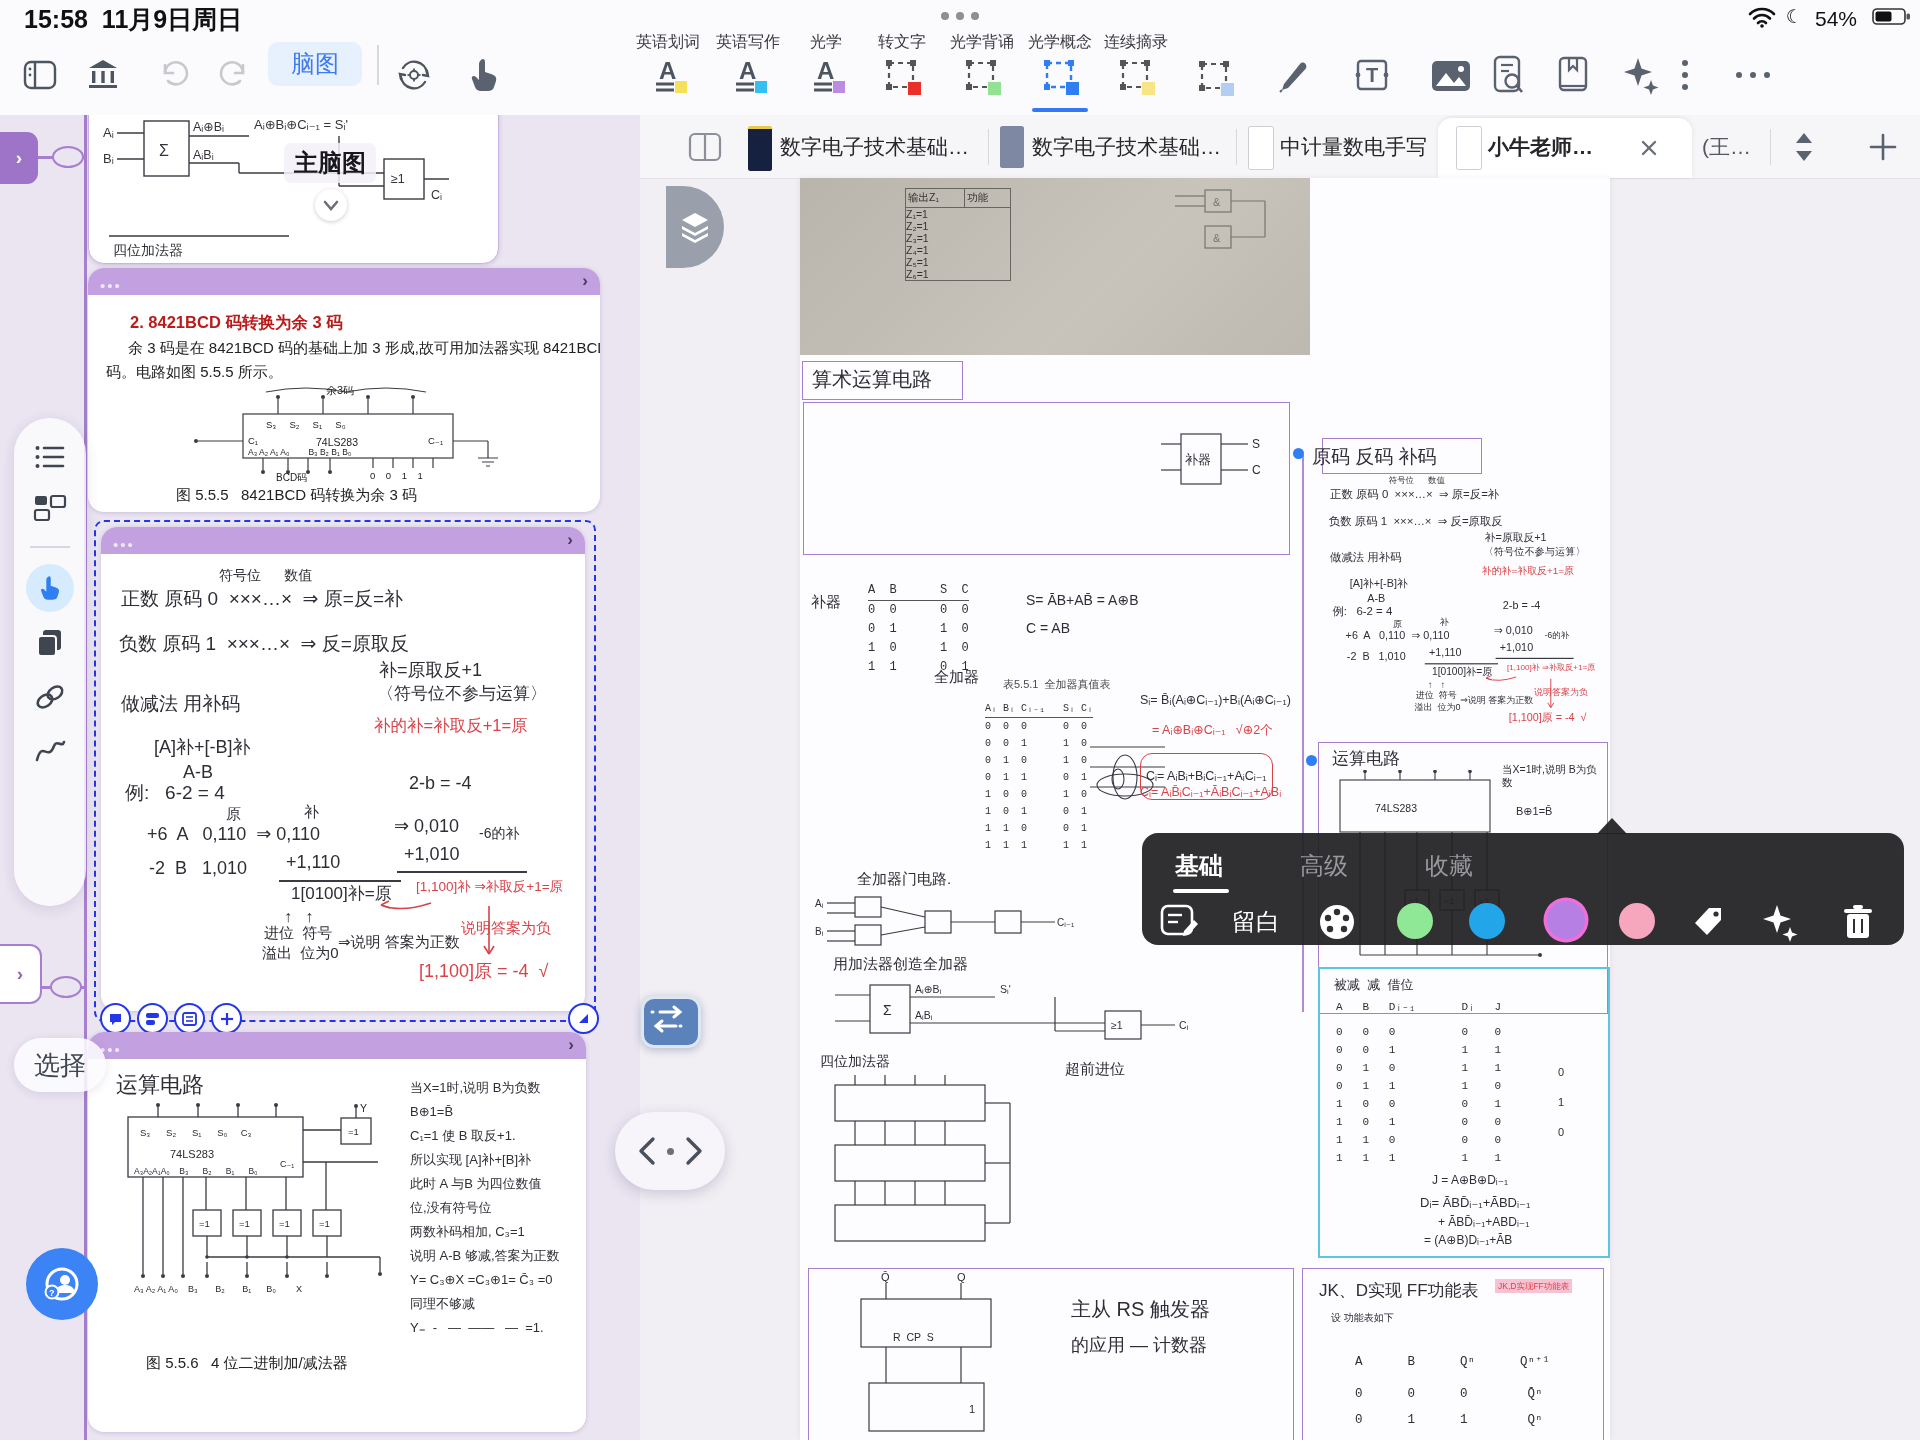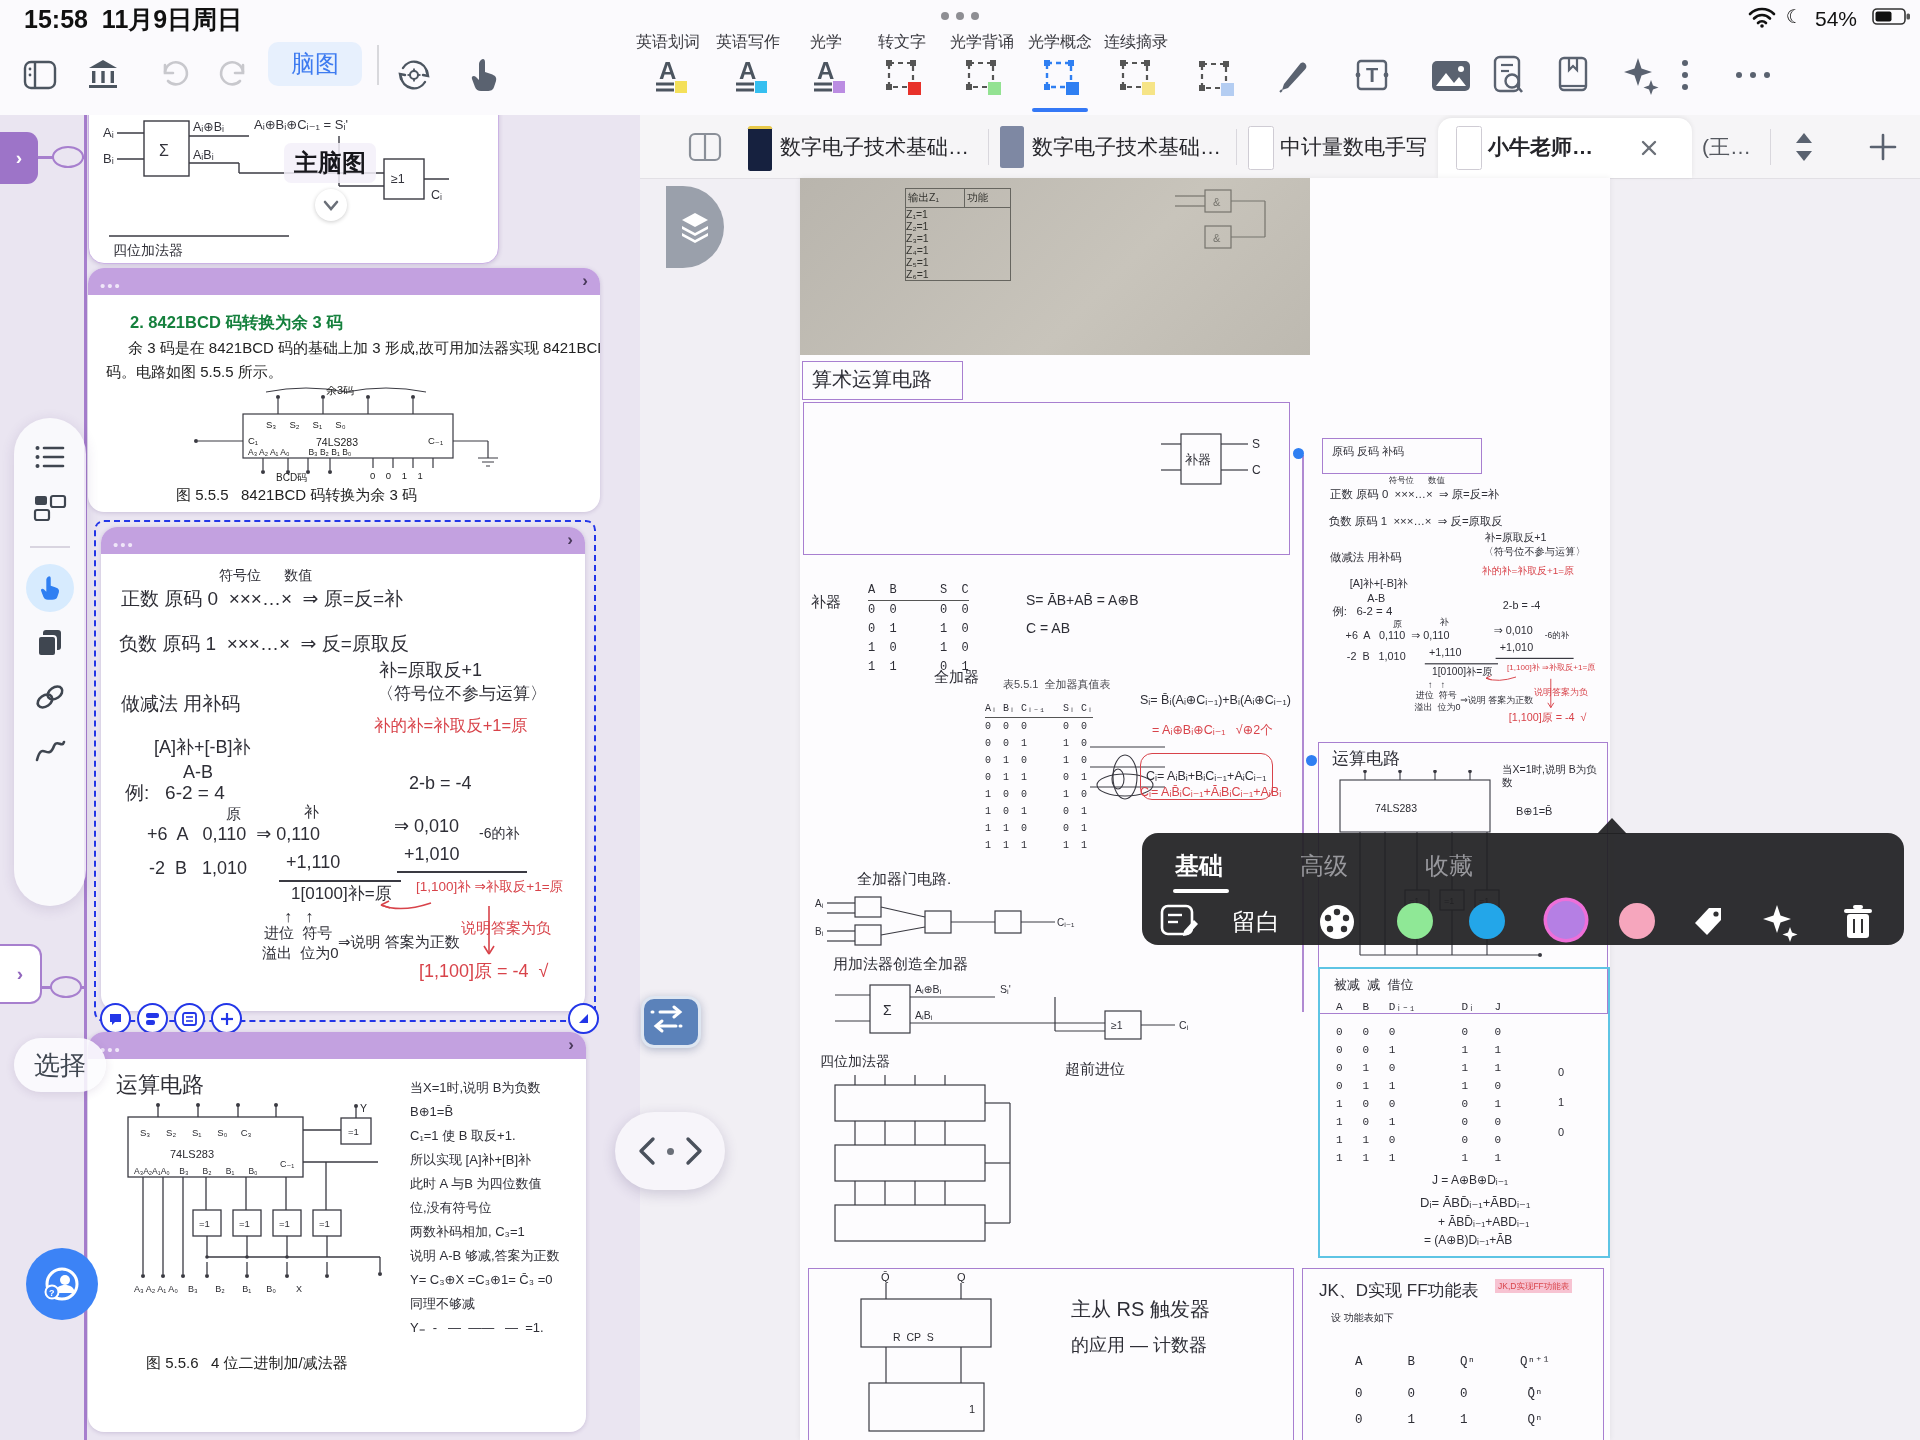--- a/index.html
+++ b/index.html
@@ -256,21 +256,21 @@
     <svg width="32" height="32" viewBox="0 0 32 32">
         <polyline points="10,13 16,20 22,13" stroke="#6a6f78" stroke-width="2.6" fill="none" stroke-linecap="round"></polyline>
       </svg>
   </div>
 
   <div class="card" style="left:88px;top:153px;width:512px;height:244px">
     <div class="chd">
         <span class="dots">•••</span>
         <span class="arr">›</span>
       </div>
-    <div class="t" style="left:42px;top:44px;font-size:16.5px;font-weight:bold;color:#15803d">2. 8421BCD 码转换为余 3 码</div>
+    <div class="t" style="left:42px;top:44px;font-size:16.5px;font-weight:bold;color:#b91c1c">2. 8421BCD 码转换为余 3 码</div>
     <div class="t" style="left:40px;top:71px;font-size:15px;color:#222">余 3 码是在 8421BCD 码的基础上加 3 形成,故可用加法器实现 8421BCD 码转换为余 3</div>
     <div class="t" style="left:18px;top:95px;font-size:15px;color:#222">码。电路如图 5.5.5 所示。</div>
     <svg width="400" height="96" viewBox="0 0 400 96" style="position:absolute;left:60px;top:118px">
       <g stroke="#3a3a42" stroke-width="1.2" fill="none">
         <rect x="95" y="28" width="210" height="44"></rect>
         <line x1="130" y1="28" x2="130" y2="13"></line>
           <line x1="175" y1="28" x2="175" y2="13"></line>
           <line x1="220" y1="28" x2="220" y2="13"></line>
           <line x1="265" y1="28" x2="265" y2="13"></line>
         <path d="M118,6 q40,-8 80,0 M198,6 q40,-8 80,0" stroke-width="1"></path>
@@ -717,21 +717,21 @@
         <line x1="90" y1="106" x2="90" y2="130"></line>
         <line x1="120" y1="106" x2="120" y2="130"></line>
     </g>
   </svg>
 
   <div class="pline" style="left:662px;top:340px;width:2px;height:557px;background:#b08ad2"></div>
   <div class="abs" style="left:653px;top:333px;width:11px;height:11px;border-radius:50%;background:#2f7ff2"></div>
   <div class="abs" style="left:666px;top:640px;width:11px;height:11px;border-radius:50%;background:#2f7ff2"></div>
 
   <div class="bx" style="left:682px;top:323px;width:158px;height:34px"></div>
-  <div class="t hw" style="left:692px;top:330px;font-size:11px">原码 反码 补码</div>
+  <div class="t hw" style="left:672px;top:330px;font-size:19px">原码 反码 补码</div>
   <div class="abs" style="left:678px;top:352px;width:484px;height:458px;transform:scale(.6);transform-origin:0 0">
       <div class="t hw" style="left:118px;top:14px;font-size:14px">符号位      数值</div>
       <div class="t hw" style="left:20px;top:34px;font-size:19px">正数 原码 0  ×××…×  ⇒ 原=反=补</div>
       <div class="t hw" style="left:18px;top:79px;font-size:19px">负数 原码 1  ×××…×  ⇒ 反=原取反</div>
       <div class="t hw" style="left:278px;top:107px;font-size:18px">补=原取反+1</div>
       <div class="t hw" style="left:276px;top:131px;font-size:17px">〈符号位不参与运算〉</div>
       <div class="t red" style="left:273px;top:162px;font-size:16.5px">补的补=补取反+1=原</div>
       <div class="t hw" style="left:20px;top:139px;font-size:19px">做减法 用补码</div>
       <div class="t hw" style="left:53px;top:184px;font-size:18px">[A]补+[-B]补</div>
       <div class="t hw" style="left:82px;top:209px;font-size:18px">A-B</div>

